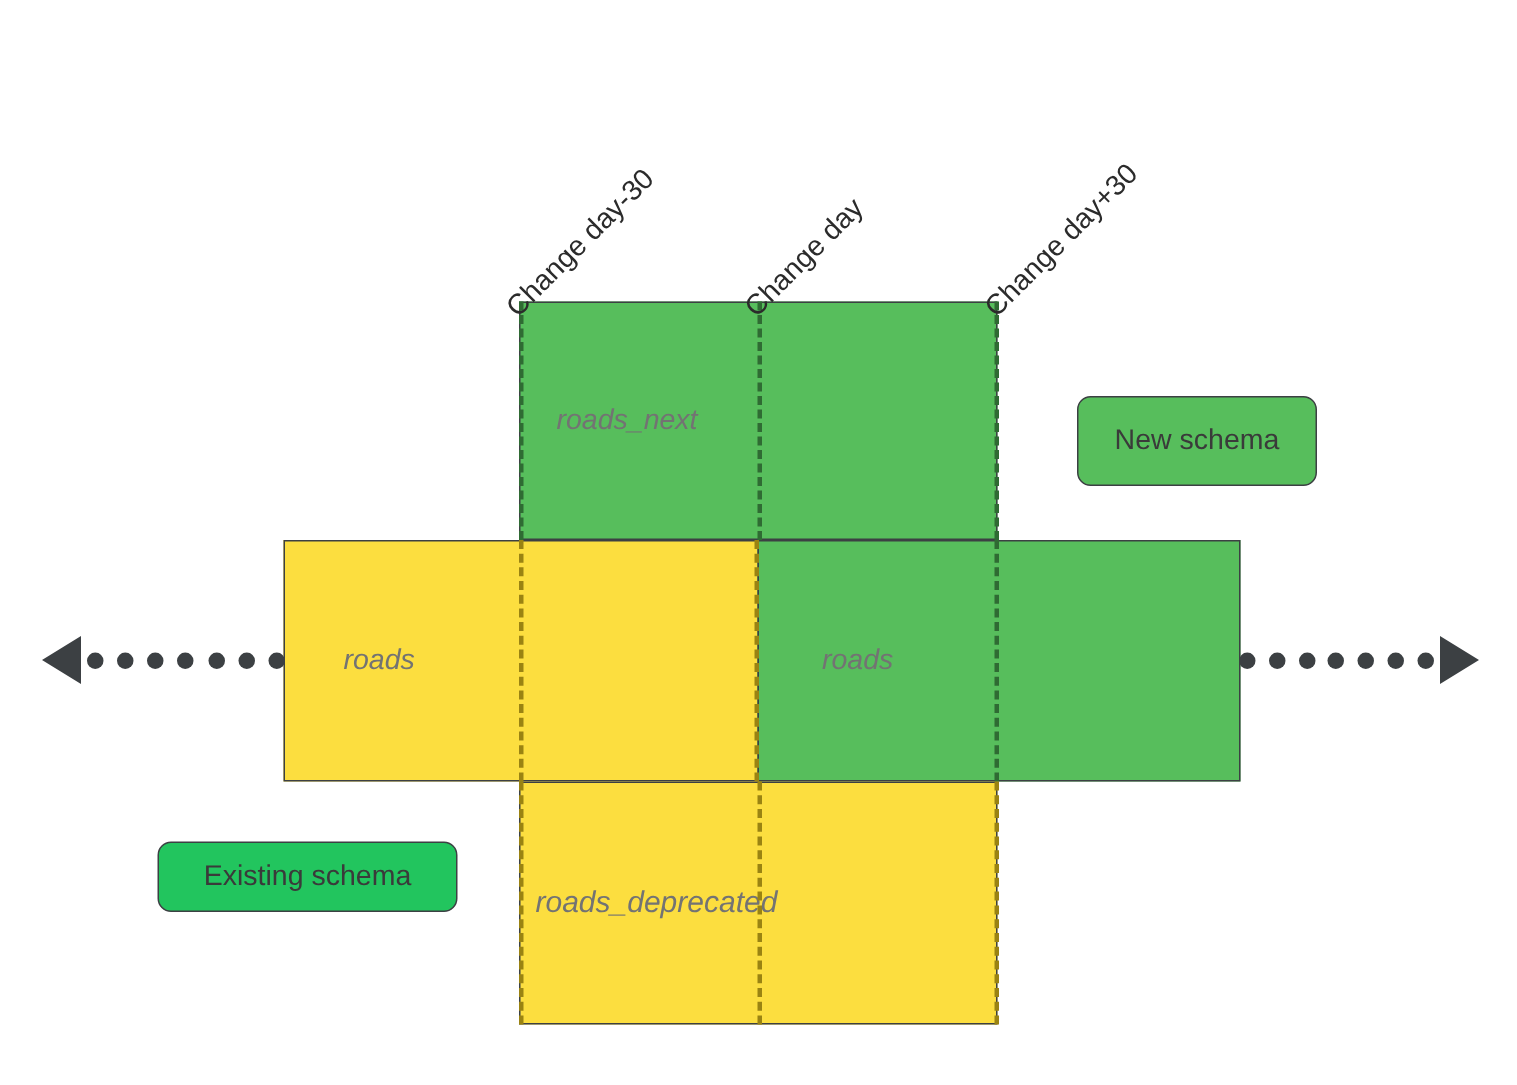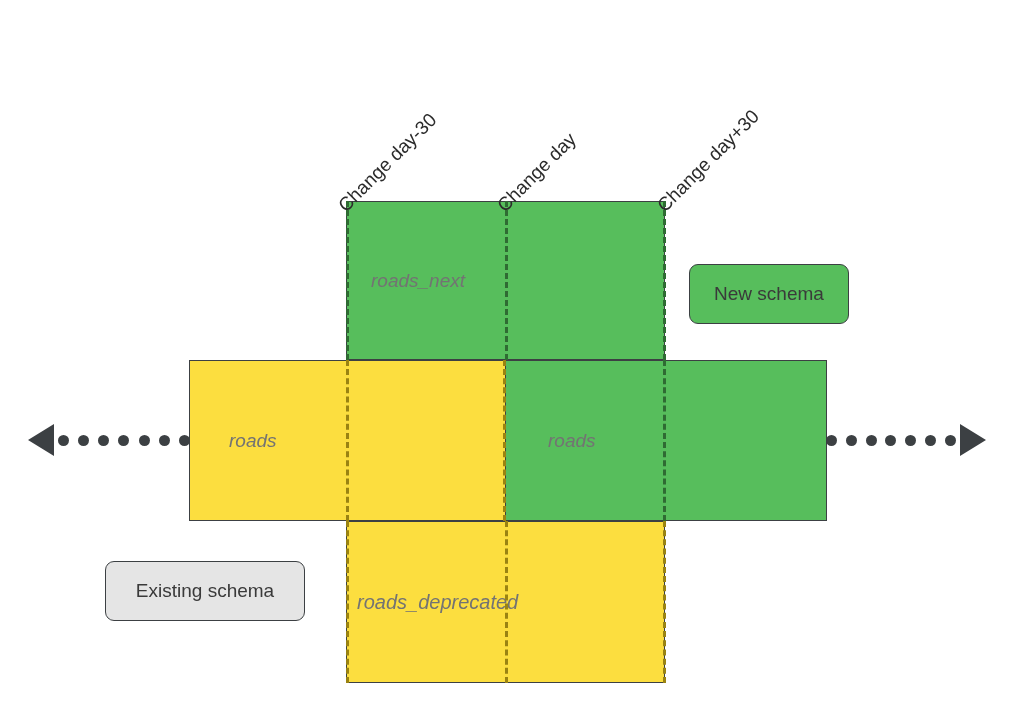--- a/index.html
+++ b/index.html
@@ -80,22 +80,22 @@
     box-sizing: border-box;
     border-radius: 9px;
     border: 1px solid #3c4043;
     display: flex;
     align-items: center;
     justify-content: center;
     color: #3a3a3a;
     font-size: 19px;
     white-space: nowrap;
   }
-  #legend-new { left: 689px; top: 264px; width: 160px; height: 60px; background: #57be5c; }
-  #legend-existing { left: 105px; top: 561px; width: 200px; height: 60px; background: #e5e5e5; }
+  #legend-new { left: 718px; top: 264px; width: 160px; height: 60px; background: #57be5c; }
+  #legend-existing { left: 105px; top: 561px; width: 200px; height: 47px; background: #22c55e; }
 
   
   .axis-arrow {
     position: absolute;
     top: 425px;
     height: 30px;
     display: flex;
     align-items: center;
   }
   #axis-left  { left: 28px;  width: 162px; }

